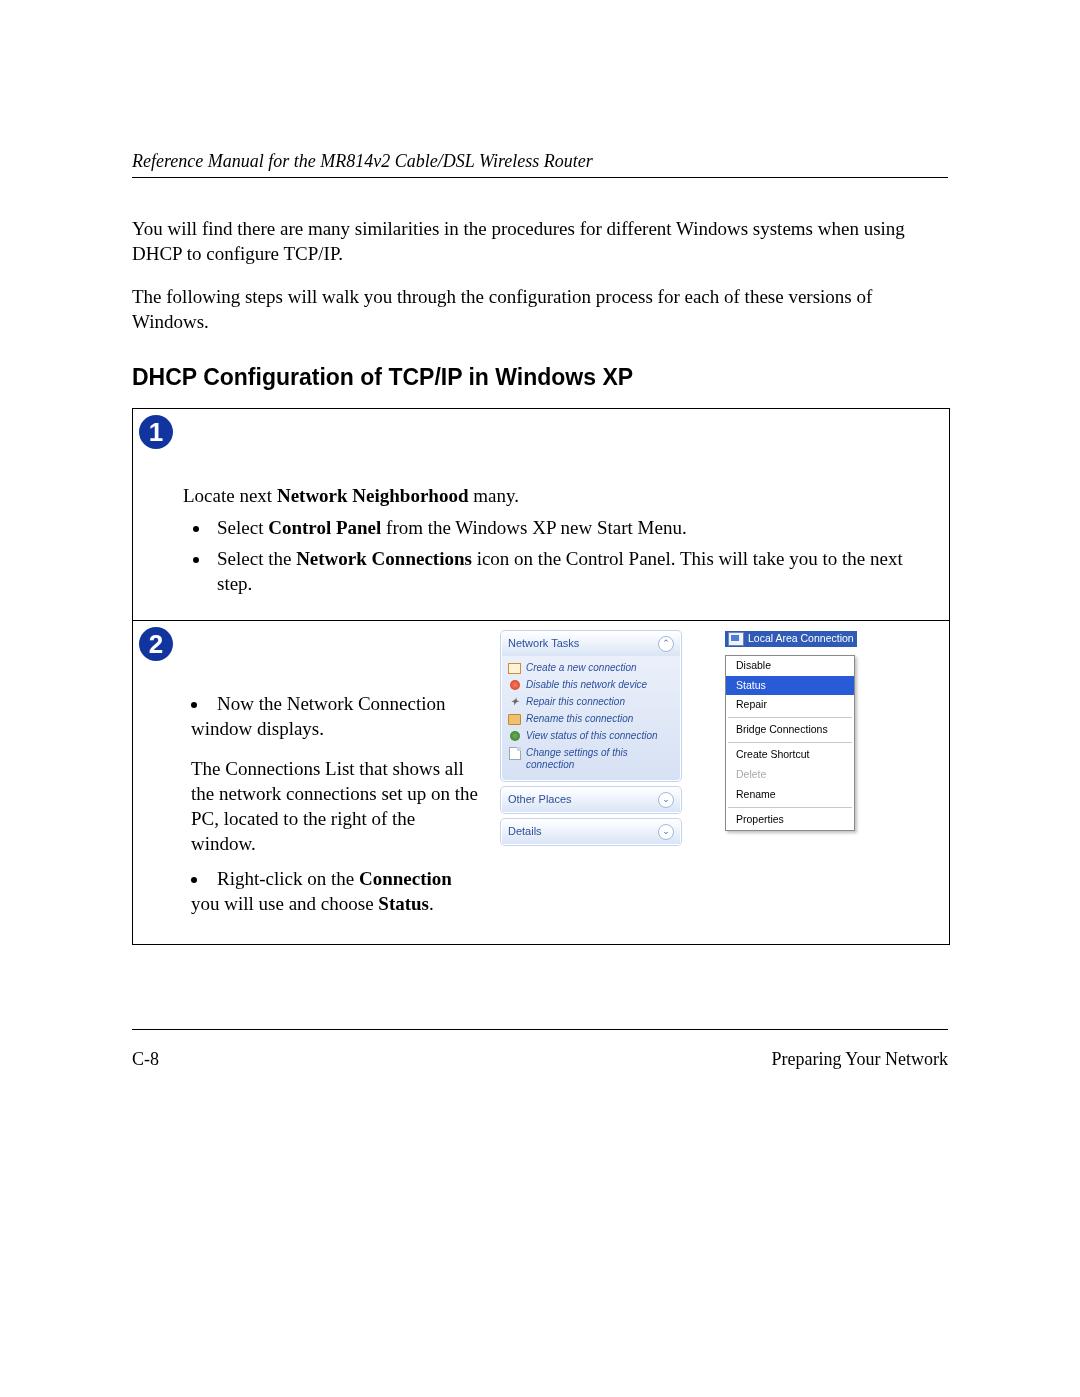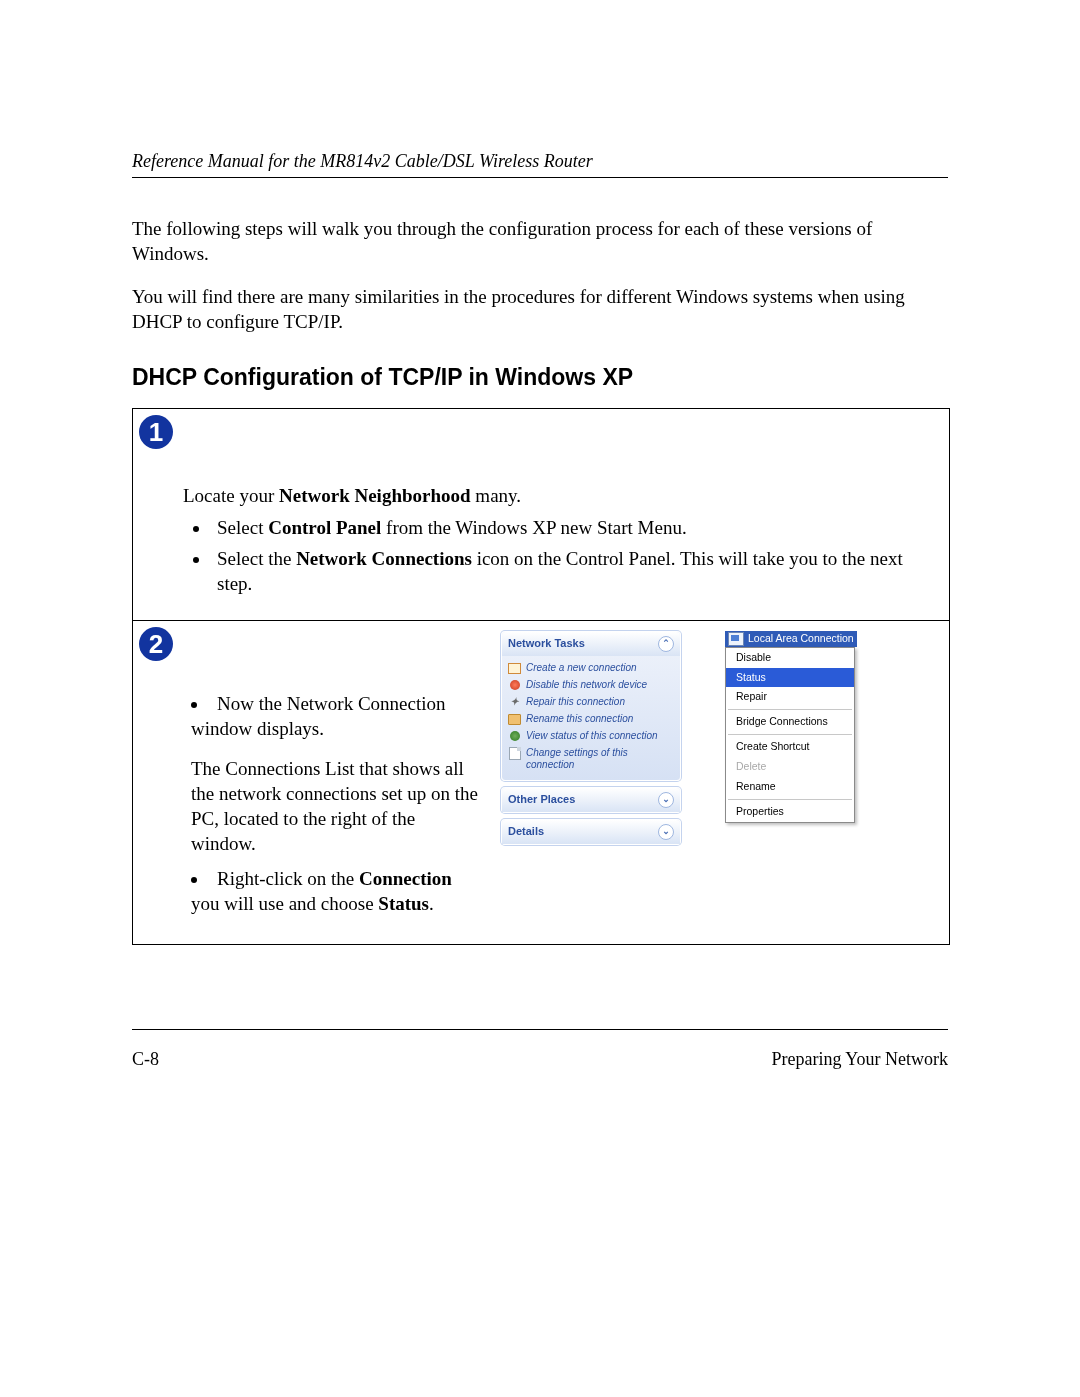--- a/index.html
+++ b/index.html
@@ -84,21 +84,21 @@
   }
   .xp-group{
     border:1px solid #fff;
     border-radius:4px;
     margin-bottom:6px;
     background:linear-gradient(#eff3fb,#d6e1f4);
     box-shadow:0 0 0 1px #c4d3ee;
   }
   .xp-group-head{
     display:flex;justify-content:space-between;align-items:center;
-    color:#2b4f9e;font-weight:700;
+    color:#2b4f9e;font-weight:400;
     padding:4px 6px;
     background:linear-gradient(#fff,#d9e4f5);
     border-radius:4px 4px 0 0;
     font-size:11px;
   }
   .xp-chev{
     width:14px;height:14px;border-radius:50%;
     border:1px solid #9fb7e0;background:#fff;
     color:#4a6fb5;font-size:9px;line-height:12px;text-align:center;
   }
@@ -129,21 +129,21 @@
     display:flex;align-items:flex-end;gap:4px;
     color:#000;white-space:nowrap;
     background:#2f5bb7;color:#fff;padding:1px 3px;
   }
   .lan-icon{
     width:14px;height:12px;background:#eef3fb;border:1px solid #6b86b5;
     position:relative;display:inline-block;
   }
   .lan-icon::after{content:"";position:absolute;left:2px;top:2px;width:8px;height:6px;background:#4e7fd4;}
   .ctx-menu{
-    margin-top:0;
+    margin-top:8px;
     border:1px solid #8a8a8a;background:#fff;
     box-shadow:2px 2px 3px rgba(0,0,0,.25);
     width:128px;
   }
   .ctx-item{padding:3px 10px;color:#000;}
   .ctx-item.hi{background:#2a5bd7;color:#fff;}
   .ctx-item.dis{color:#a9a9a9;}
   .ctx-sep{height:1px;background:#c8c8c8;margin:2px 2px;}
   
   .footer{
@@ -155,35 +155,35 @@
   }
 </style>
 </head>
 <body>
 
 <div class="content">
 
   <div class="running-head">Reference Manual for the MR814v2 Cable/DSL Wireless Router</div>
 
 
+  <p class="body">You will find there are many similarities in the procedures for different Windows systems when using DHCP to configure TCP/IP.</p>
   <p class="body">The following steps will walk you through the configuration process for each of these versions of Windows.</p>
-  <p class="body">You will find there are many similarities in the procedures for different Windows systems when using DHCP to configure TCP/IP.</p>
 
   <h2 class="subsection-title">DHCP Configuration of TCP/IP in Windows XP</h2>
 
   <div class="step-table">
 
     <div class="step-row" style="display:flex;">
       <div class="badge-cell">
         <span class="num-badge">1</span>
       </div>
       <div class="step-body" style="flex:1;">
         <div class="spacer-tall"></div>
         <div>
-          <span>Locate your </span><span class="b">Network Neighborhood</span><span> many.</span>
+          <span>Locate next </span><span class="b">Network Neighborhood</span><span> many.</span>
         </div>
         <ul class="bullets">
           <li>
             <span>Select </span><span class="b">Control Panel</span><span> from the Windows XP new Start Menu.</span>
           </li>
           <li>
             <span>Select the </span><span class="b">Network Connections</span><span> icon on the Control Panel.  This will take you to the next step.</span>
           </li>
         </ul>
       </div>

